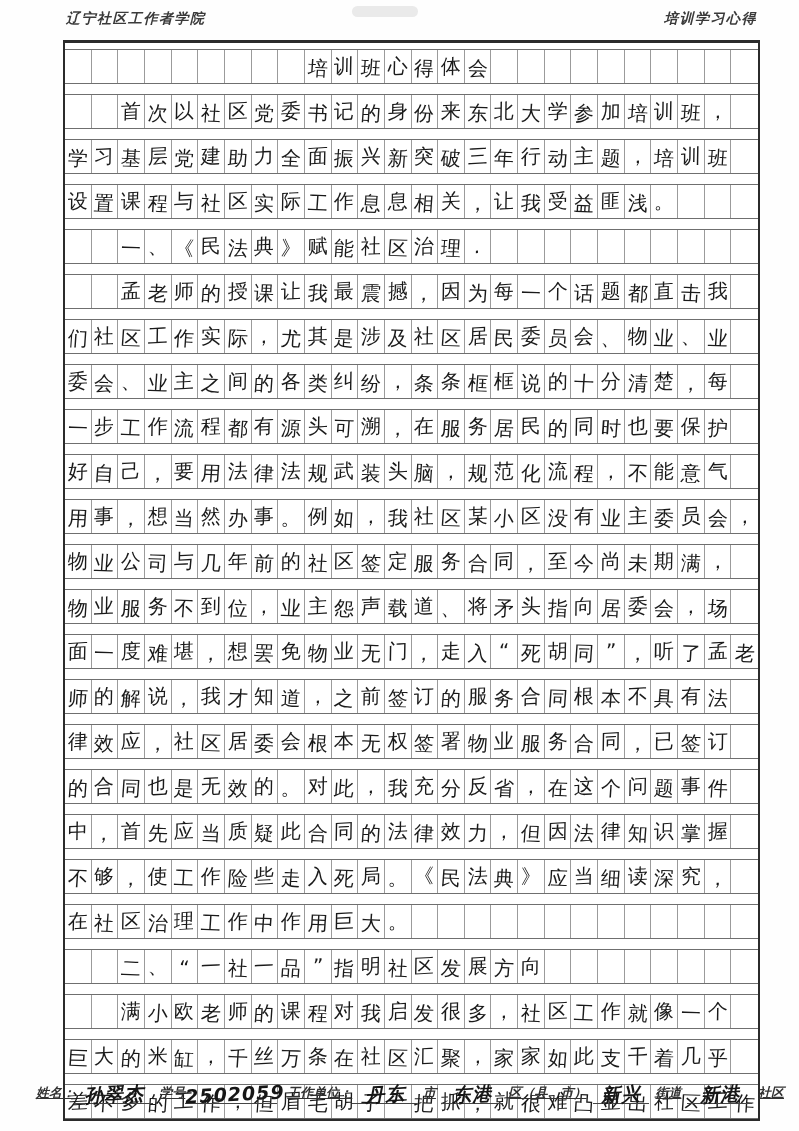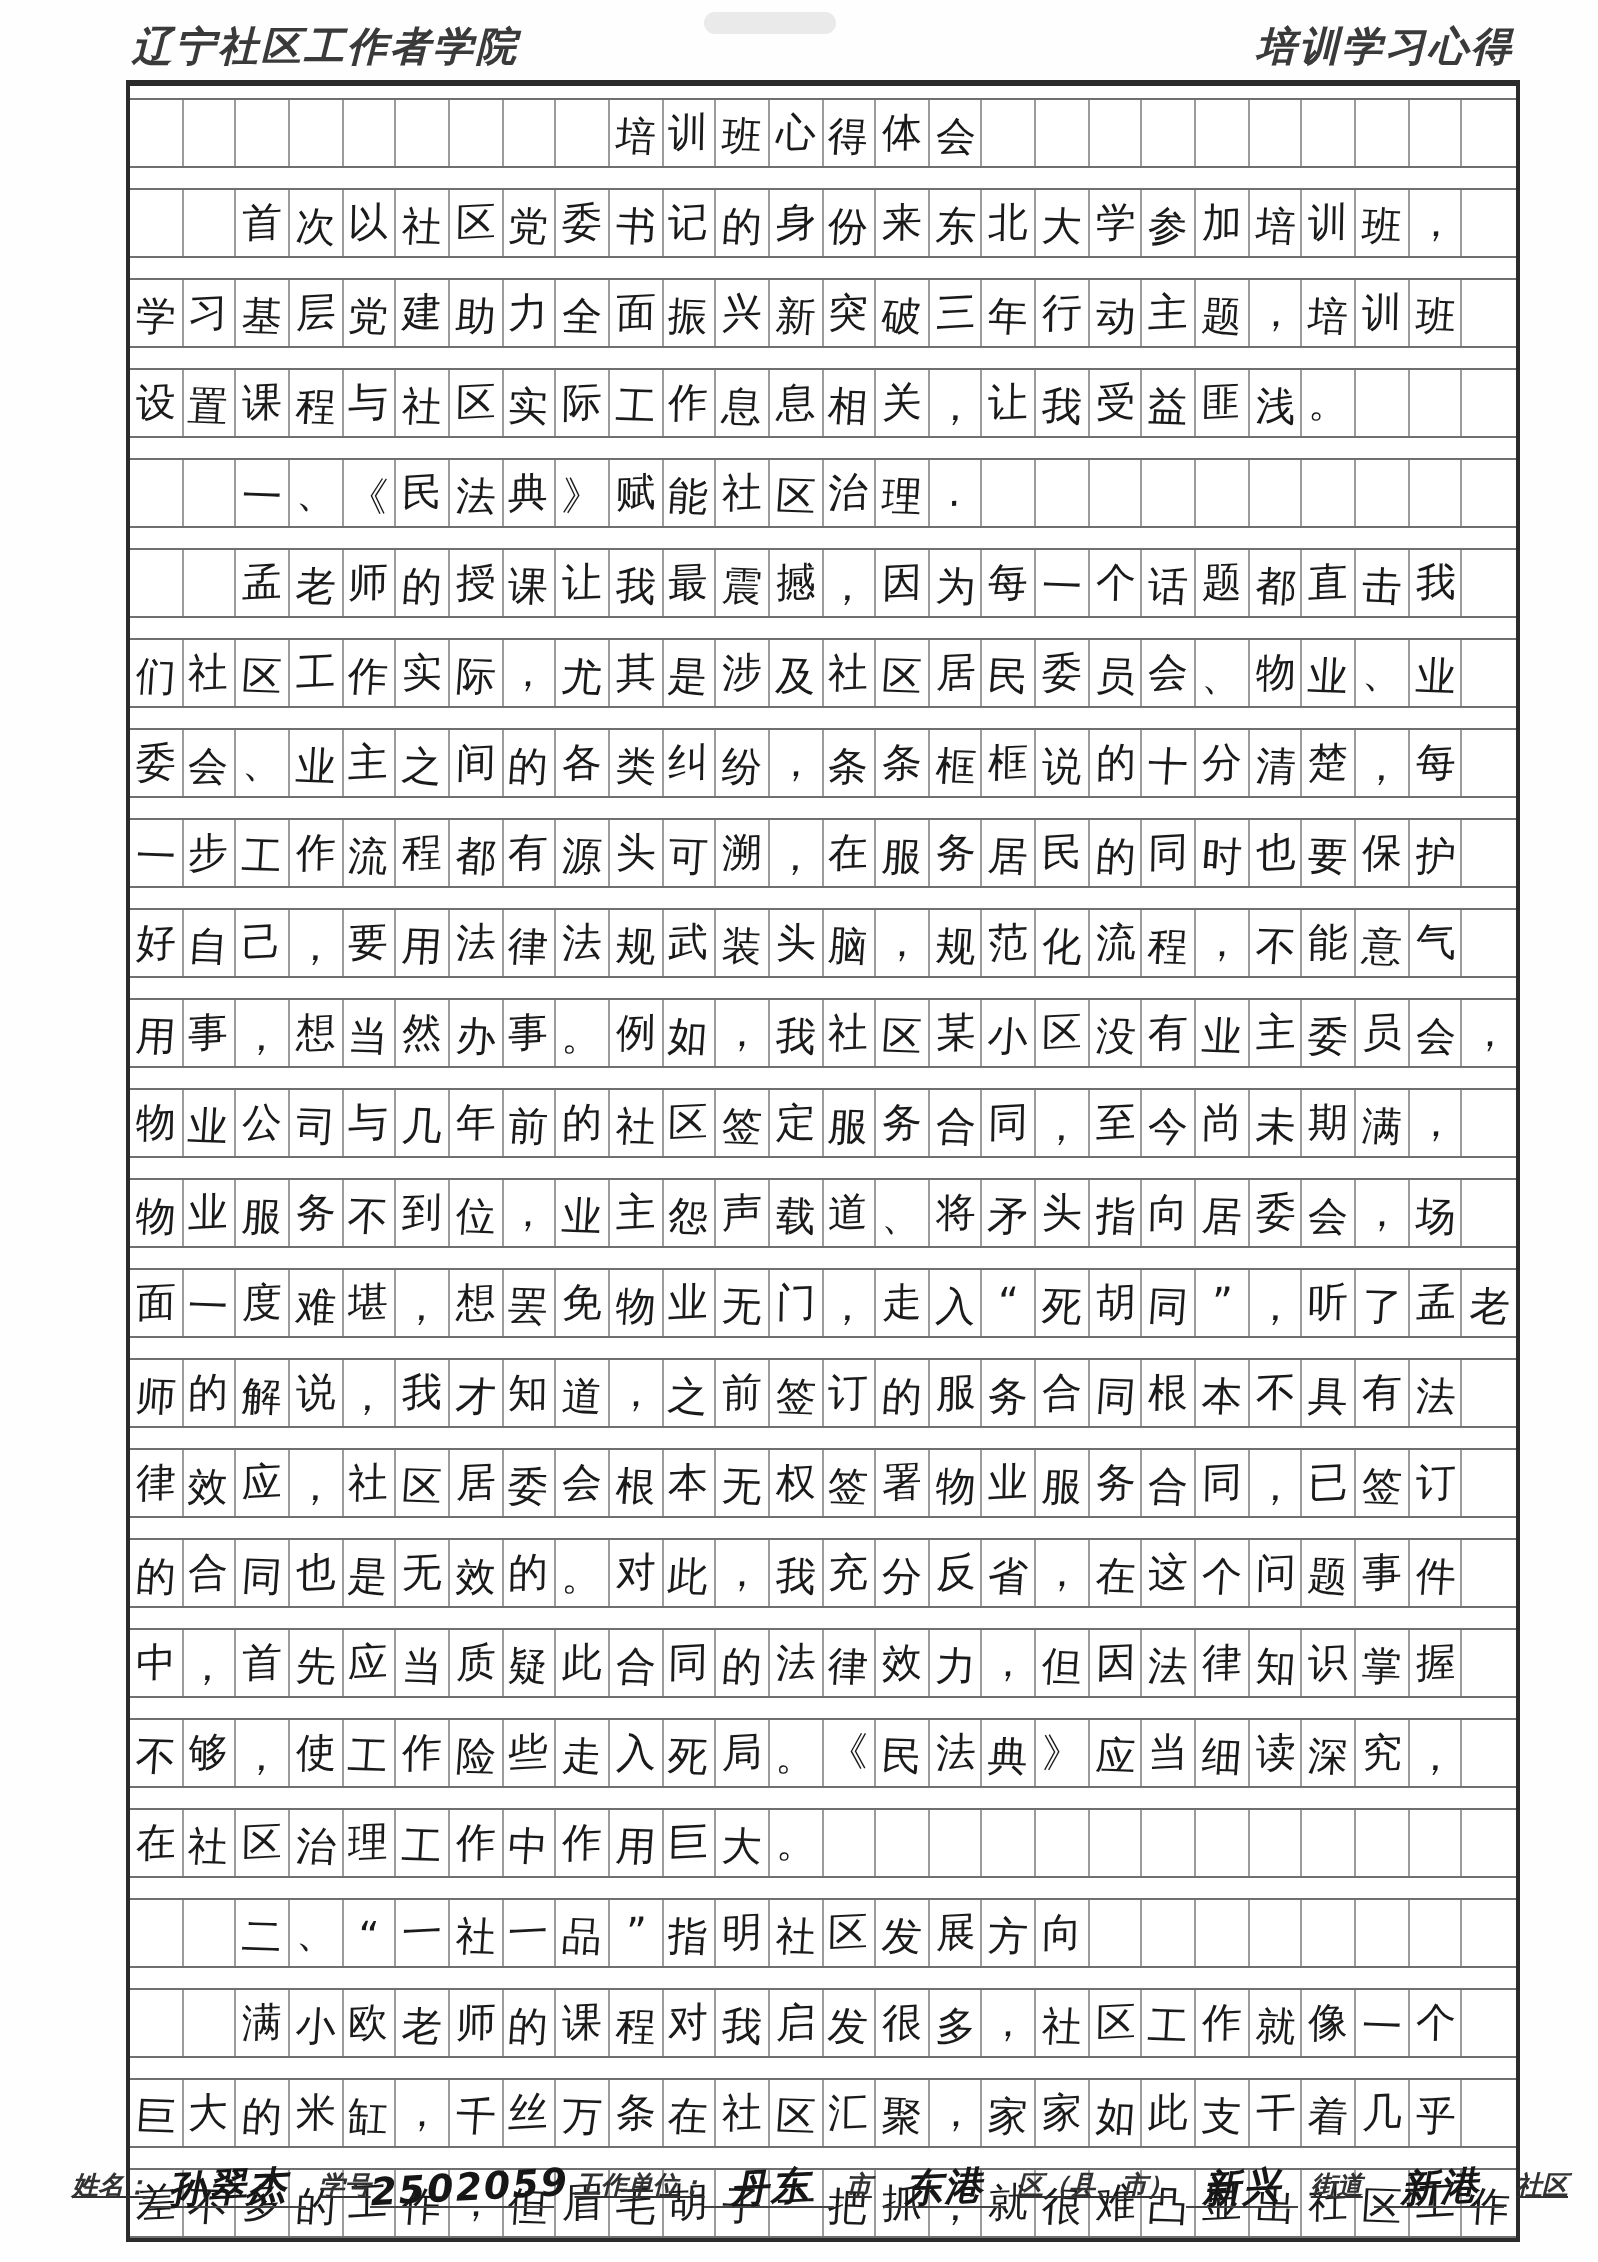--- a/index.html
+++ b/index.html
@@ -2,21 +2,21 @@
 <html><head>
 <meta charset="utf-8">
 <style>
   html,body{margin:0;padding:0;}
   body{width:799px;height:1131px;background:#efefed;font-family:"DejaVu Sans",sans-serif;}
   .page{position:relative;width:799px;height:1131px;background:#fefefe;overflow:hidden;}
 
   
   .hdr{position:absolute;top:10px;left:66px;right:42px;display:flex;justify-content:space-between;
        font-family:Liberation Mono, monospace;font-style:italic;font-weight:bold;
-       font-size:20px;color:#3a3a3a;letter-spacing:1.5px;}
+       font-size:14px;color:#3a3a3a;letter-spacing:1.5px;}
 
   .smudge{position:absolute;left:352px;top:6px;width:66px;height:11px;background:#d9d9d9;
           opacity:.55;border-radius:6px;}
 
   
   .grid{position:absolute;left:63px;top:40px;width:697px;box-sizing:border-box;
         border:2px solid #2b2b2b;border-top-width:3px;padding-top:6px;background:#fff;}
   .strip{height:33px;margin-bottom:10px;display:grid;grid-template-columns:repeat(26,1fr);
          border-top:1px solid #6f6f6f;border-bottom:1px solid #6f6f6f;}
   .strip:last-child{margin-bottom:0;}

